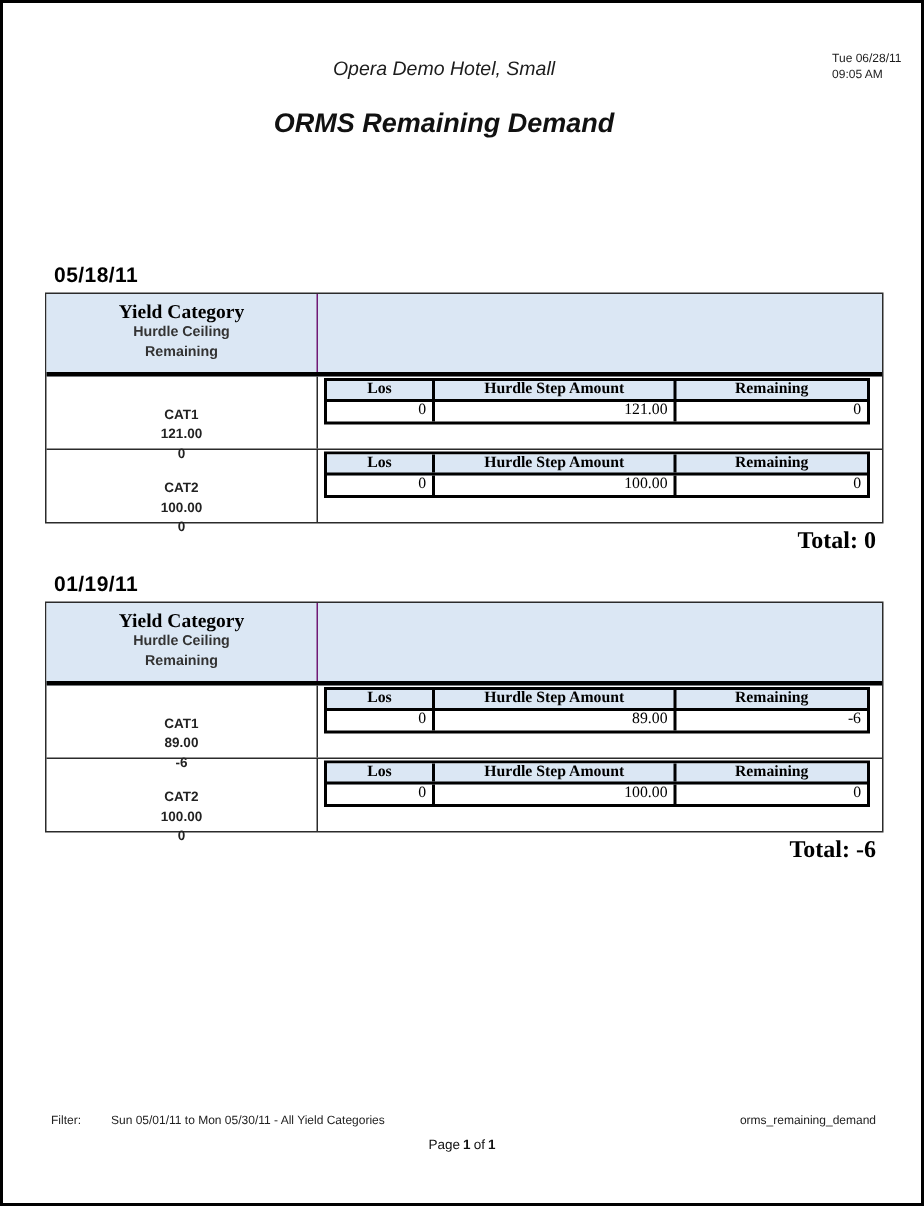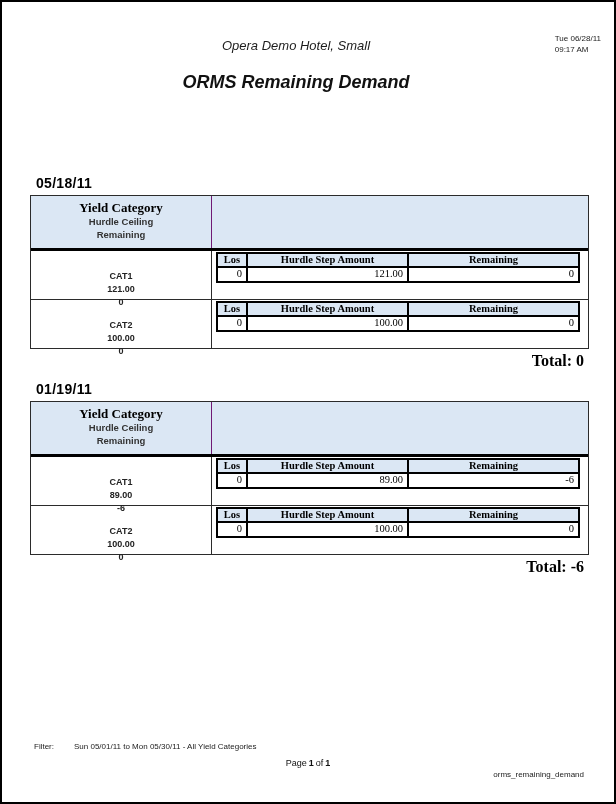--- a/index.html
+++ b/index.html
@@ -30,47 +30,47 @@
   .outer-row{display:flex;height:48px;}
   .outer-row + .outer-row{border-top:1px solid #2b2b2b;}
   .or-left{width:181px;box-sizing:border-box;border-right:1px solid #2b2b2b;text-align:center;
            padding-top:19px;font-weight:bold;font-size:9px;line-height:13px;color:#222;}
   .or-right{flex:1;padding:1px 8px 0 4px;}
 
   .inner-table{border:2px solid #000;}
   .inner-row{display:flex;}
   .inner-header{background:#dbe7f4;border-bottom:2px solid #000;}
   .cell{box-sizing:border-box;font-family:"Liberation Serif",serif;}
-  .c1{width:30px;border-right:2px solid #000;}
+  .c1{width:72px;border-right:2px solid #000;}
   .c2{width:161px;border-right:2px solid #000;}
   .c3{flex:1;}
   .ic{font-weight:bold;font-size:10.5px;text-align:center;height:12px;line-height:12px;}
   .iv{font-size:10.5px;text-align:right;height:13px;line-height:12px;padding-right:4px;}
 
   .total-line{text-align:right;font-family:"Liberation Serif",serif;font-weight:bold;
               font-size:16px;margin-top:3px;padding-right:5px;}
   .total-line .tl{margin-right:4px;}
 
   
   .filter-label{position:absolute;top:740px;left:32px;font-size:8px;color:#222;}
   .filter-value{position:absolute;top:740px;left:72px;font-size:8px;color:#222;}
-  .report-file{position:absolute;top:768px;right:30px;font-size:8px;color:#222;}
+  .report-file{position:absolute;top:740px;right:30px;font-size:8px;color:#222;}
   .page-line{position:absolute;top:756px;left:0;width:612px;text-align:center;font-size:9px;color:#111;}
   .page-line span{margin:0 1px;}
   .pg-num{font-weight:bold;}
 </style>
 </head>
 <body>
 
 <div class="page">
 
   <div class="hotel-name">Opera Demo Hotel, Small</div>
   <div class="print-datetime">
     <div>Tue 06/28/11</div>
-    <div>09:17 AM</div>
+    <div>09:05 AM</div>
   </div>
   <div class="report-title">ORMS Remaining Demand</div>
 
   <section class="day-section s1">
     <div class="day-date">05/18/11</div>
     <div class="outer-table">
       <div class="outer-header">
         <div class="oh-left">
           <div class="yh1">Yield Category</div>
           <div class="yh2">Hurdle Ceiling</div>

